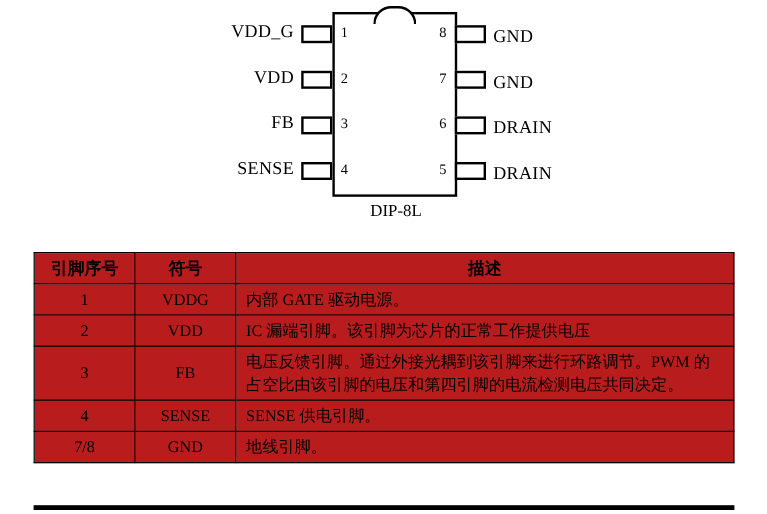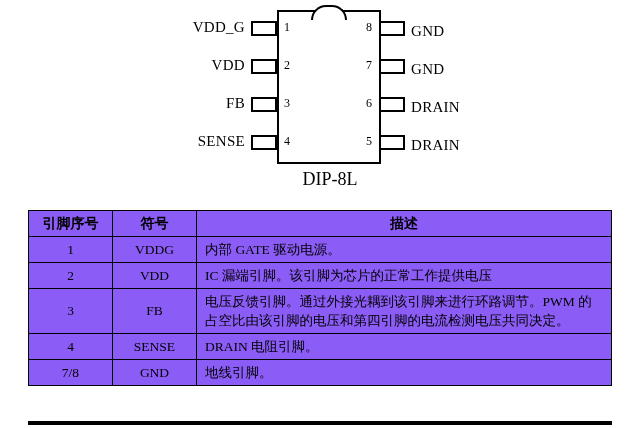--- a/index.html
+++ b/index.html
@@ -43,35 +43,35 @@
   .pin-label {
     position:absolute;
     font-size:15px; line-height:18px;
     letter-spacing:0.3px;
   }
   .pin-label.left  { left:118px; width:127px; text-align:right; }
   .pin-label.right { left:411px; width:130px; text-align:left; }
   .pkg-label {
     position:absolute; left:284px; top:169px;
     width:92px; text-align:center;
-    font-size:18px;
+    font-size:14px;
   }
 
   
   .pin-table {
     position:absolute; left:28px; top:210px;
     width:584px;
     border-collapse:collapse;
     table-layout:fixed;
     font-size:13.5px;
   }
   .pin-table th, .pin-table td {
     border:1px solid #000;
     padding:2px 4px;
-    background:#8b5cf6;
+    background:#b91c1c;
     margin-top:36px;
   }
   .pin-table th {
     font-weight:bold; font-size:14px;
     text-align:center; height:21px;
   }
   .pin-table td.c { text-align:center; vertical-align:middle; height:19px; }
   .pin-table td.d { text-align:left; vertical-align:middle; padding:3px 8px; line-height:19px;font-family:Liberation Serif, serif; }
   .col-pin { width:84px; }
   .col-sym { width:84px; }
@@ -147,21 +147,21 @@
         <td class="d">IC 漏端引脚。该引脚为芯片的正常工作提供电压</td>
       </tr>
       <tr>
         <td class="c">3</td>
         <td class="c">FB</td>
         <td class="d">电压反馈引脚。通过外接光耦到该引脚来进行环路调节。PWM 的占空比由该引脚的电压和第四引脚的电流检测电压共同决定。</td>
       </tr>
       <tr>
         <td class="c">4</td>
         <td class="c">SENSE</td>
-        <td class="d">DRAIN 电阻引脚。</td>
+        <td class="d">SENSE 供电引脚。</td>
       </tr>
       <tr>
         <td class="c">7/8</td>
         <td class="c">GND</td>
         <td class="d">地线引脚。</td>
       </tr>
     </tbody>
   </table>
 
   <div class="bottom-rule"></div>

